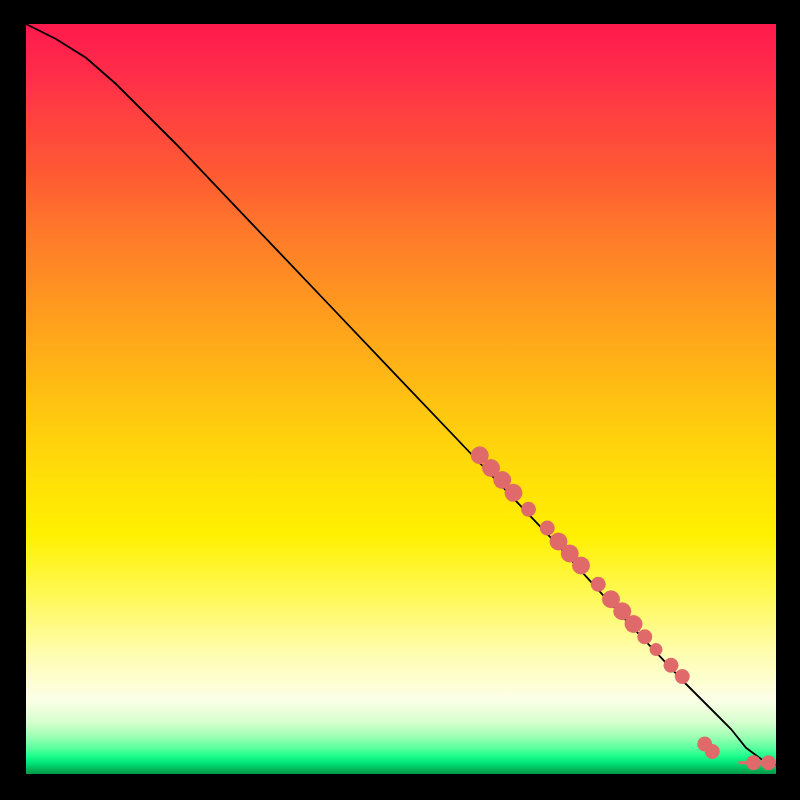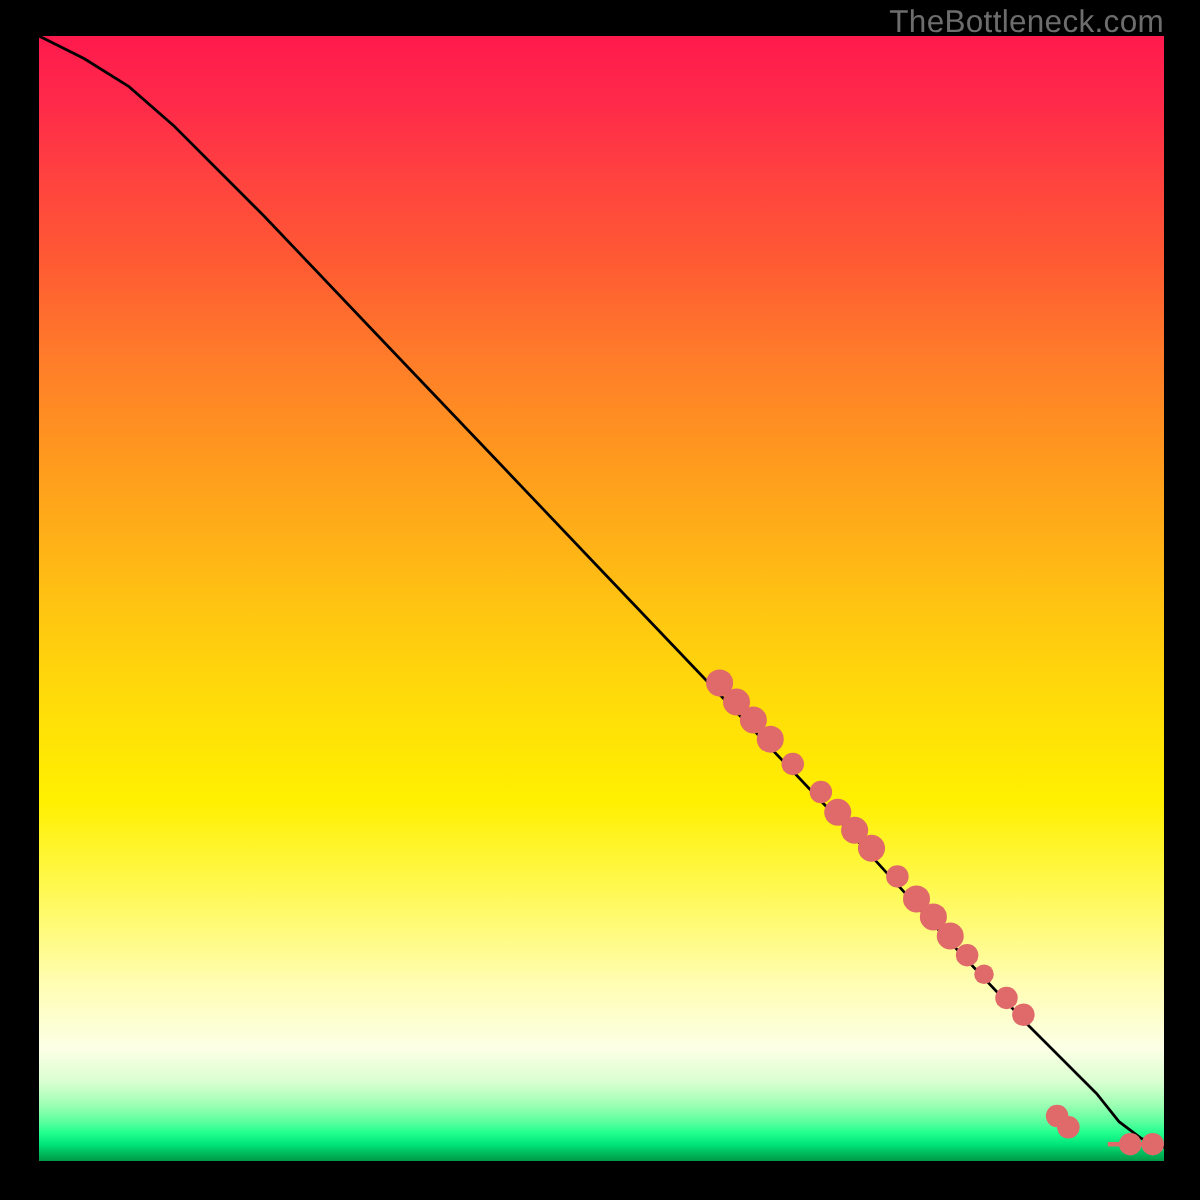--- a/index.html
+++ b/index.html
@@ -79,21 +79,20 @@
     font-size: 21px;
     font-weight: 500;
     letter-spacing: 0.2px;
   }
 </style>
 </head>
 <body>
 
 <div class="stage">
 
-  <div class="watermark">TheBottleneck.com</div>
 
   <div class="plot">
     <svg id="plot-svg" viewBox="0 0 750 750">
       <path id="curve-path" class="curve" d="M0.0 0.0 L30.0 15.0 L60.0 33.8 L90.0 60.0 L150.0 120.0 L225.0 198.8 L300.0 277.5 L375.0 356.3 L450.0 435.0 L525.0 513.8 L600.0 596.3 L660.0 660.0 L690.0 690.0 L705.0 705.0 L720.0 723.8 L735.0 735.0 L750.0 741.0"></path>
       <line id="tail-segment" class="tail-line" x1="712.5" y1="738.75" x2="746.25" y2="738.75"></line>
       <g id="markers">
           <circle cx="453.75" cy="431.25" class="dot pt-big"></circle>
           <circle cx="465" cy="444" class="dot pt-big"></circle>
           <circle cx="476.25" cy="456" class="dot pt-big"></circle>
           <circle cx="487.5" cy="468.75" class="dot pt-big"></circle>

